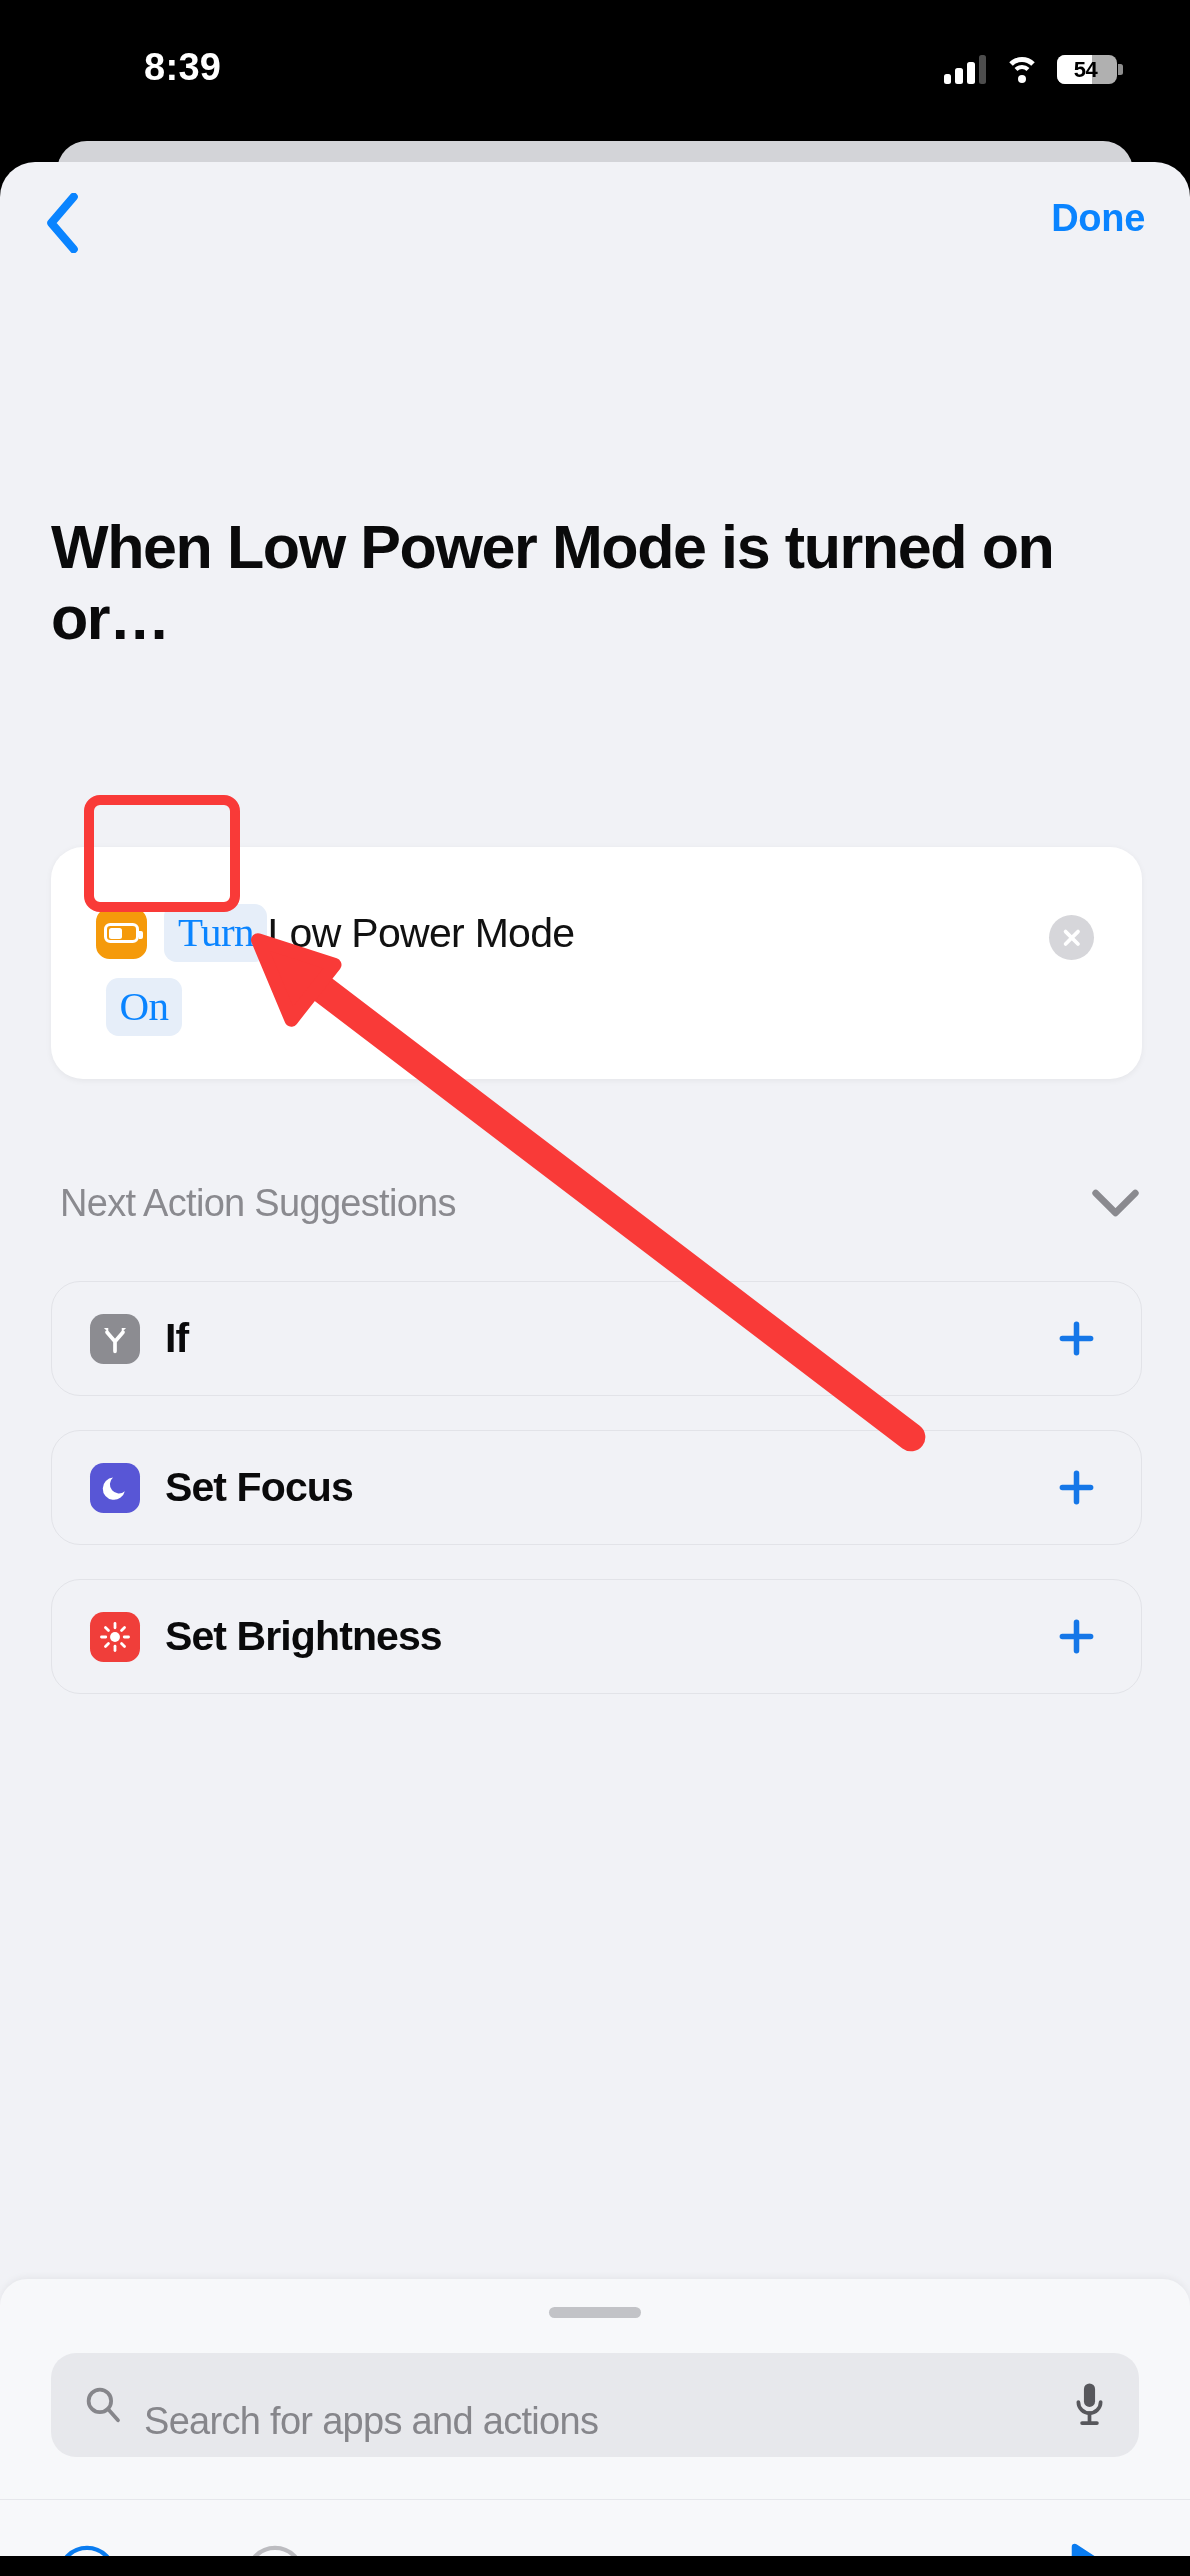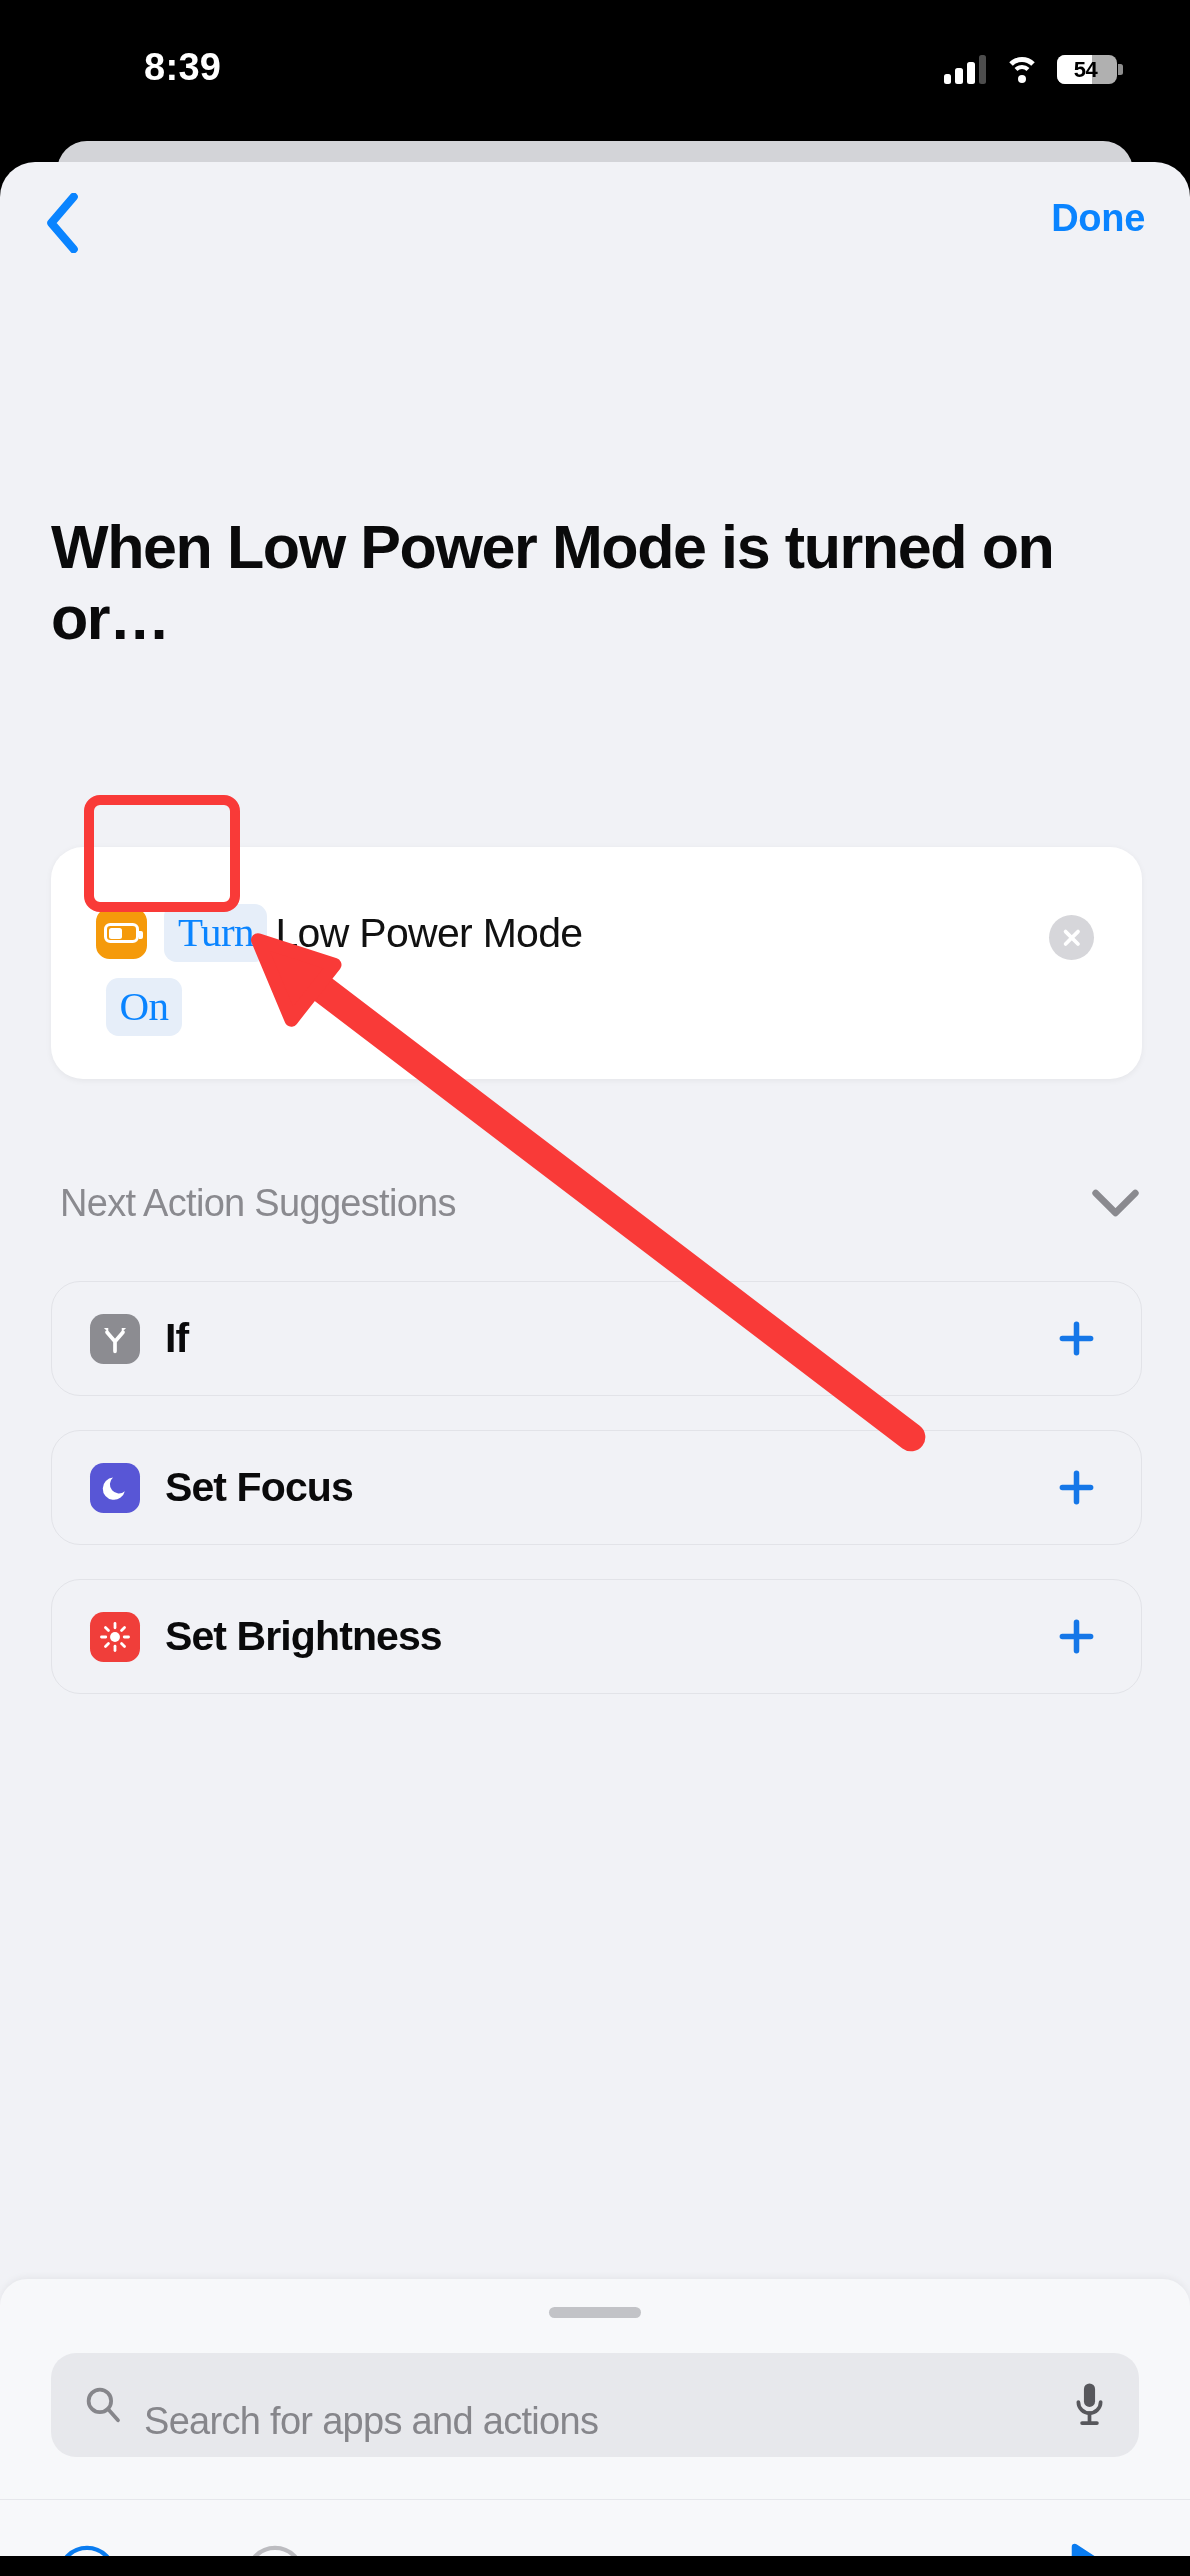--- a/index.html
+++ b/index.html
@@ -100,21 +100,21 @@
   .app-icon .bshape::after { content:""; position:absolute; right:-6.8px; top:5.6px; width:3.7px; height:7.4px;
                              background:#fff; border-radius:0 1.9px 1.9px 0; }
 
   .chip {
     background:#e6eef9; color:#0a84ff; border-radius:12.4px;
     font-size:41px; font-weight:500; letter-spacing:-0.6px;
     padding:6.2px 13.6px; display:inline-block; line-height:1.12;font-family:Liberation Serif, serif;
   }
   .chip-turn { margin-left:17.4px; }
   .plain-text {
-    font-size:41px; font-weight:500; color:#111; letter-spacing:-0.7px; margin-left:8px;
+    font-size:41px; font-weight:500; color:#111; letter-spacing:-0.7px; margin-left:0;
   }
   .chip-on-wrap {
     position:absolute; left:55px; top:131px;
   }
   .chip-on { }
 
   .remove-btn {
     position:absolute; right:48px; top:68px; width:45px; height:45px;
     background:#d6d6da; border-radius:50%;
     display:flex; align-items:center; justify-content:center;

